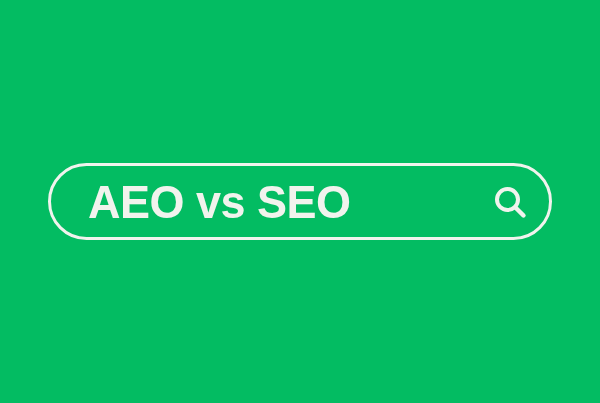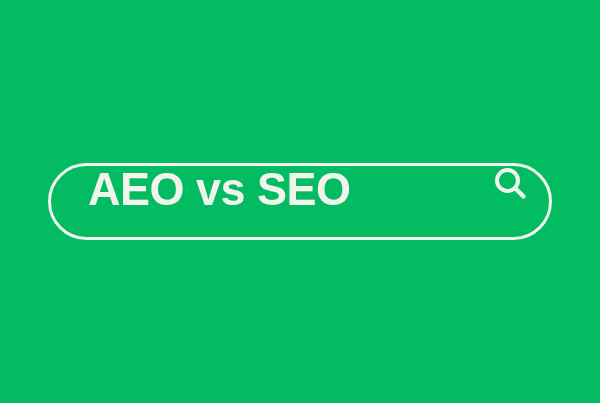--- a/index.html
+++ b/index.html
@@ -25,21 +25,21 @@
   #search-bar {
     position: absolute;
     left: 48px;
     top: 163px;
     width: 504px;
     height: 77px;
     box-sizing: border-box;
     border: 3px solid #f1f3ed;
     border-radius: 999px;
     display: flex;
-    align-items: flex-start;
+    align-items: center;
     justify-content: space-between;
     padding: 0 22px 0 37px;
   }
 
   #search-query {
     color: #f1f3ed;
     font-family: "Liberation Sans", sans-serif;
     font-weight: bold;
     font-size: 45px;
     line-height: 1;

